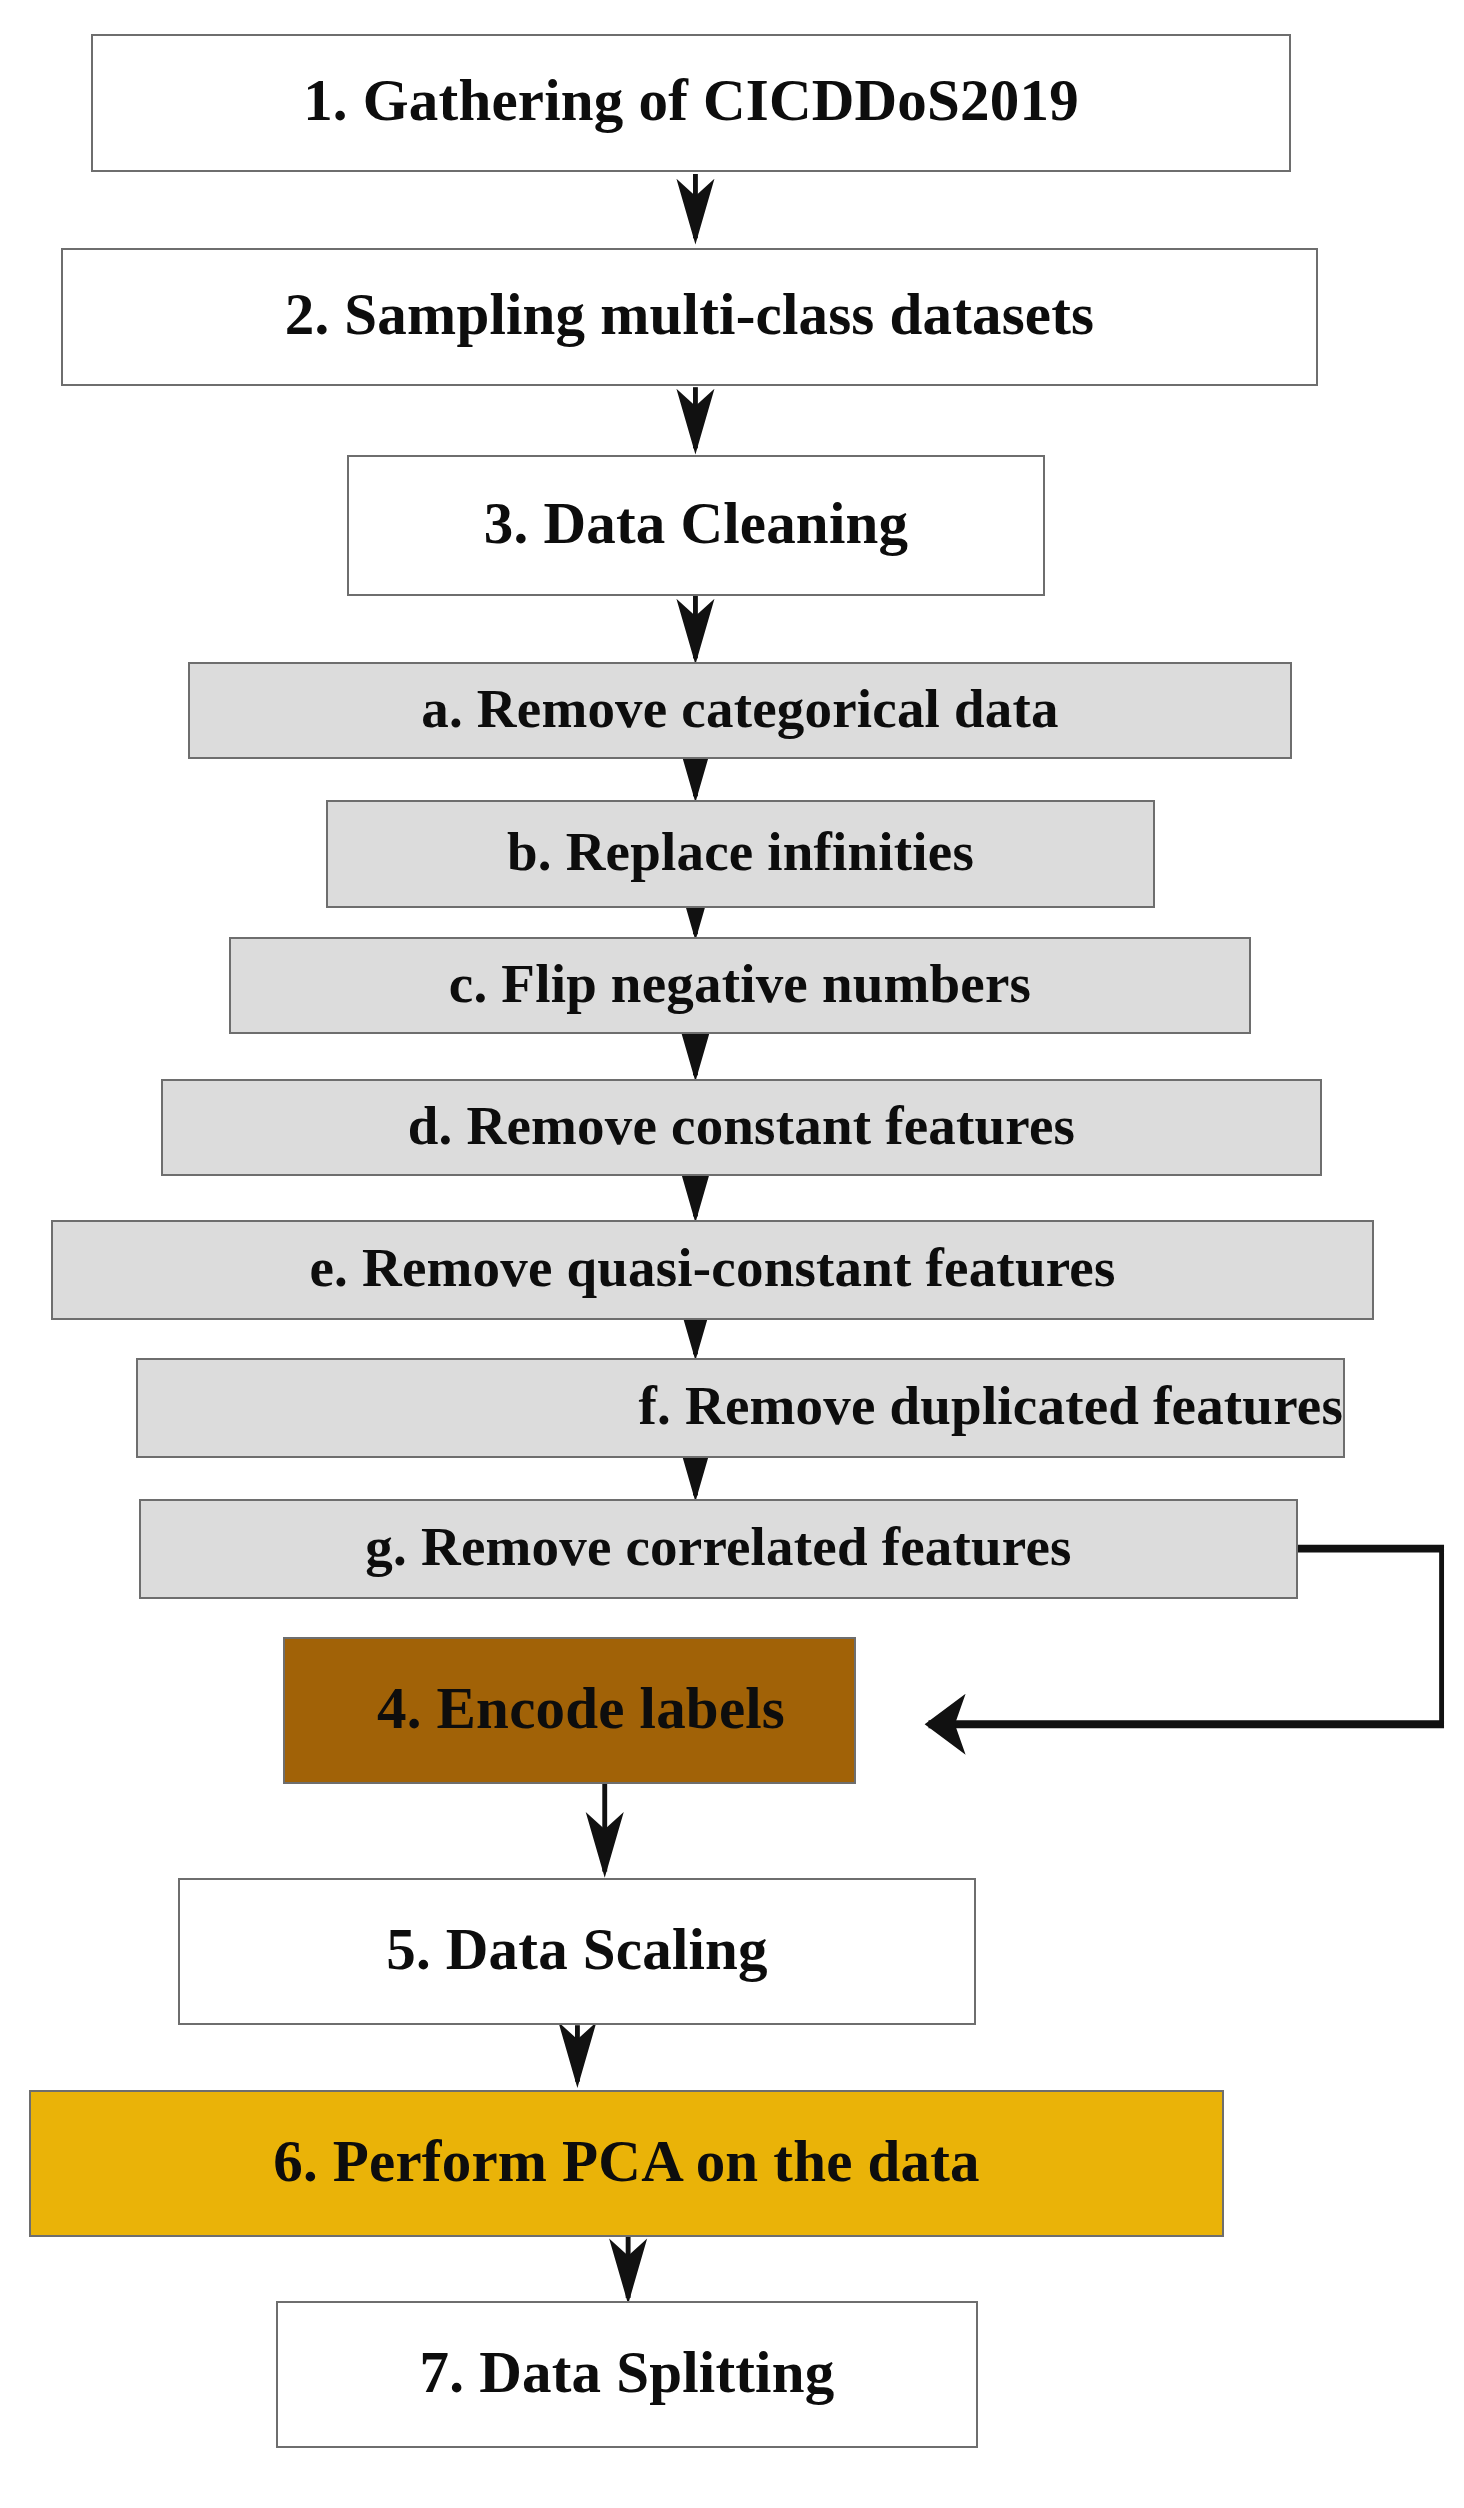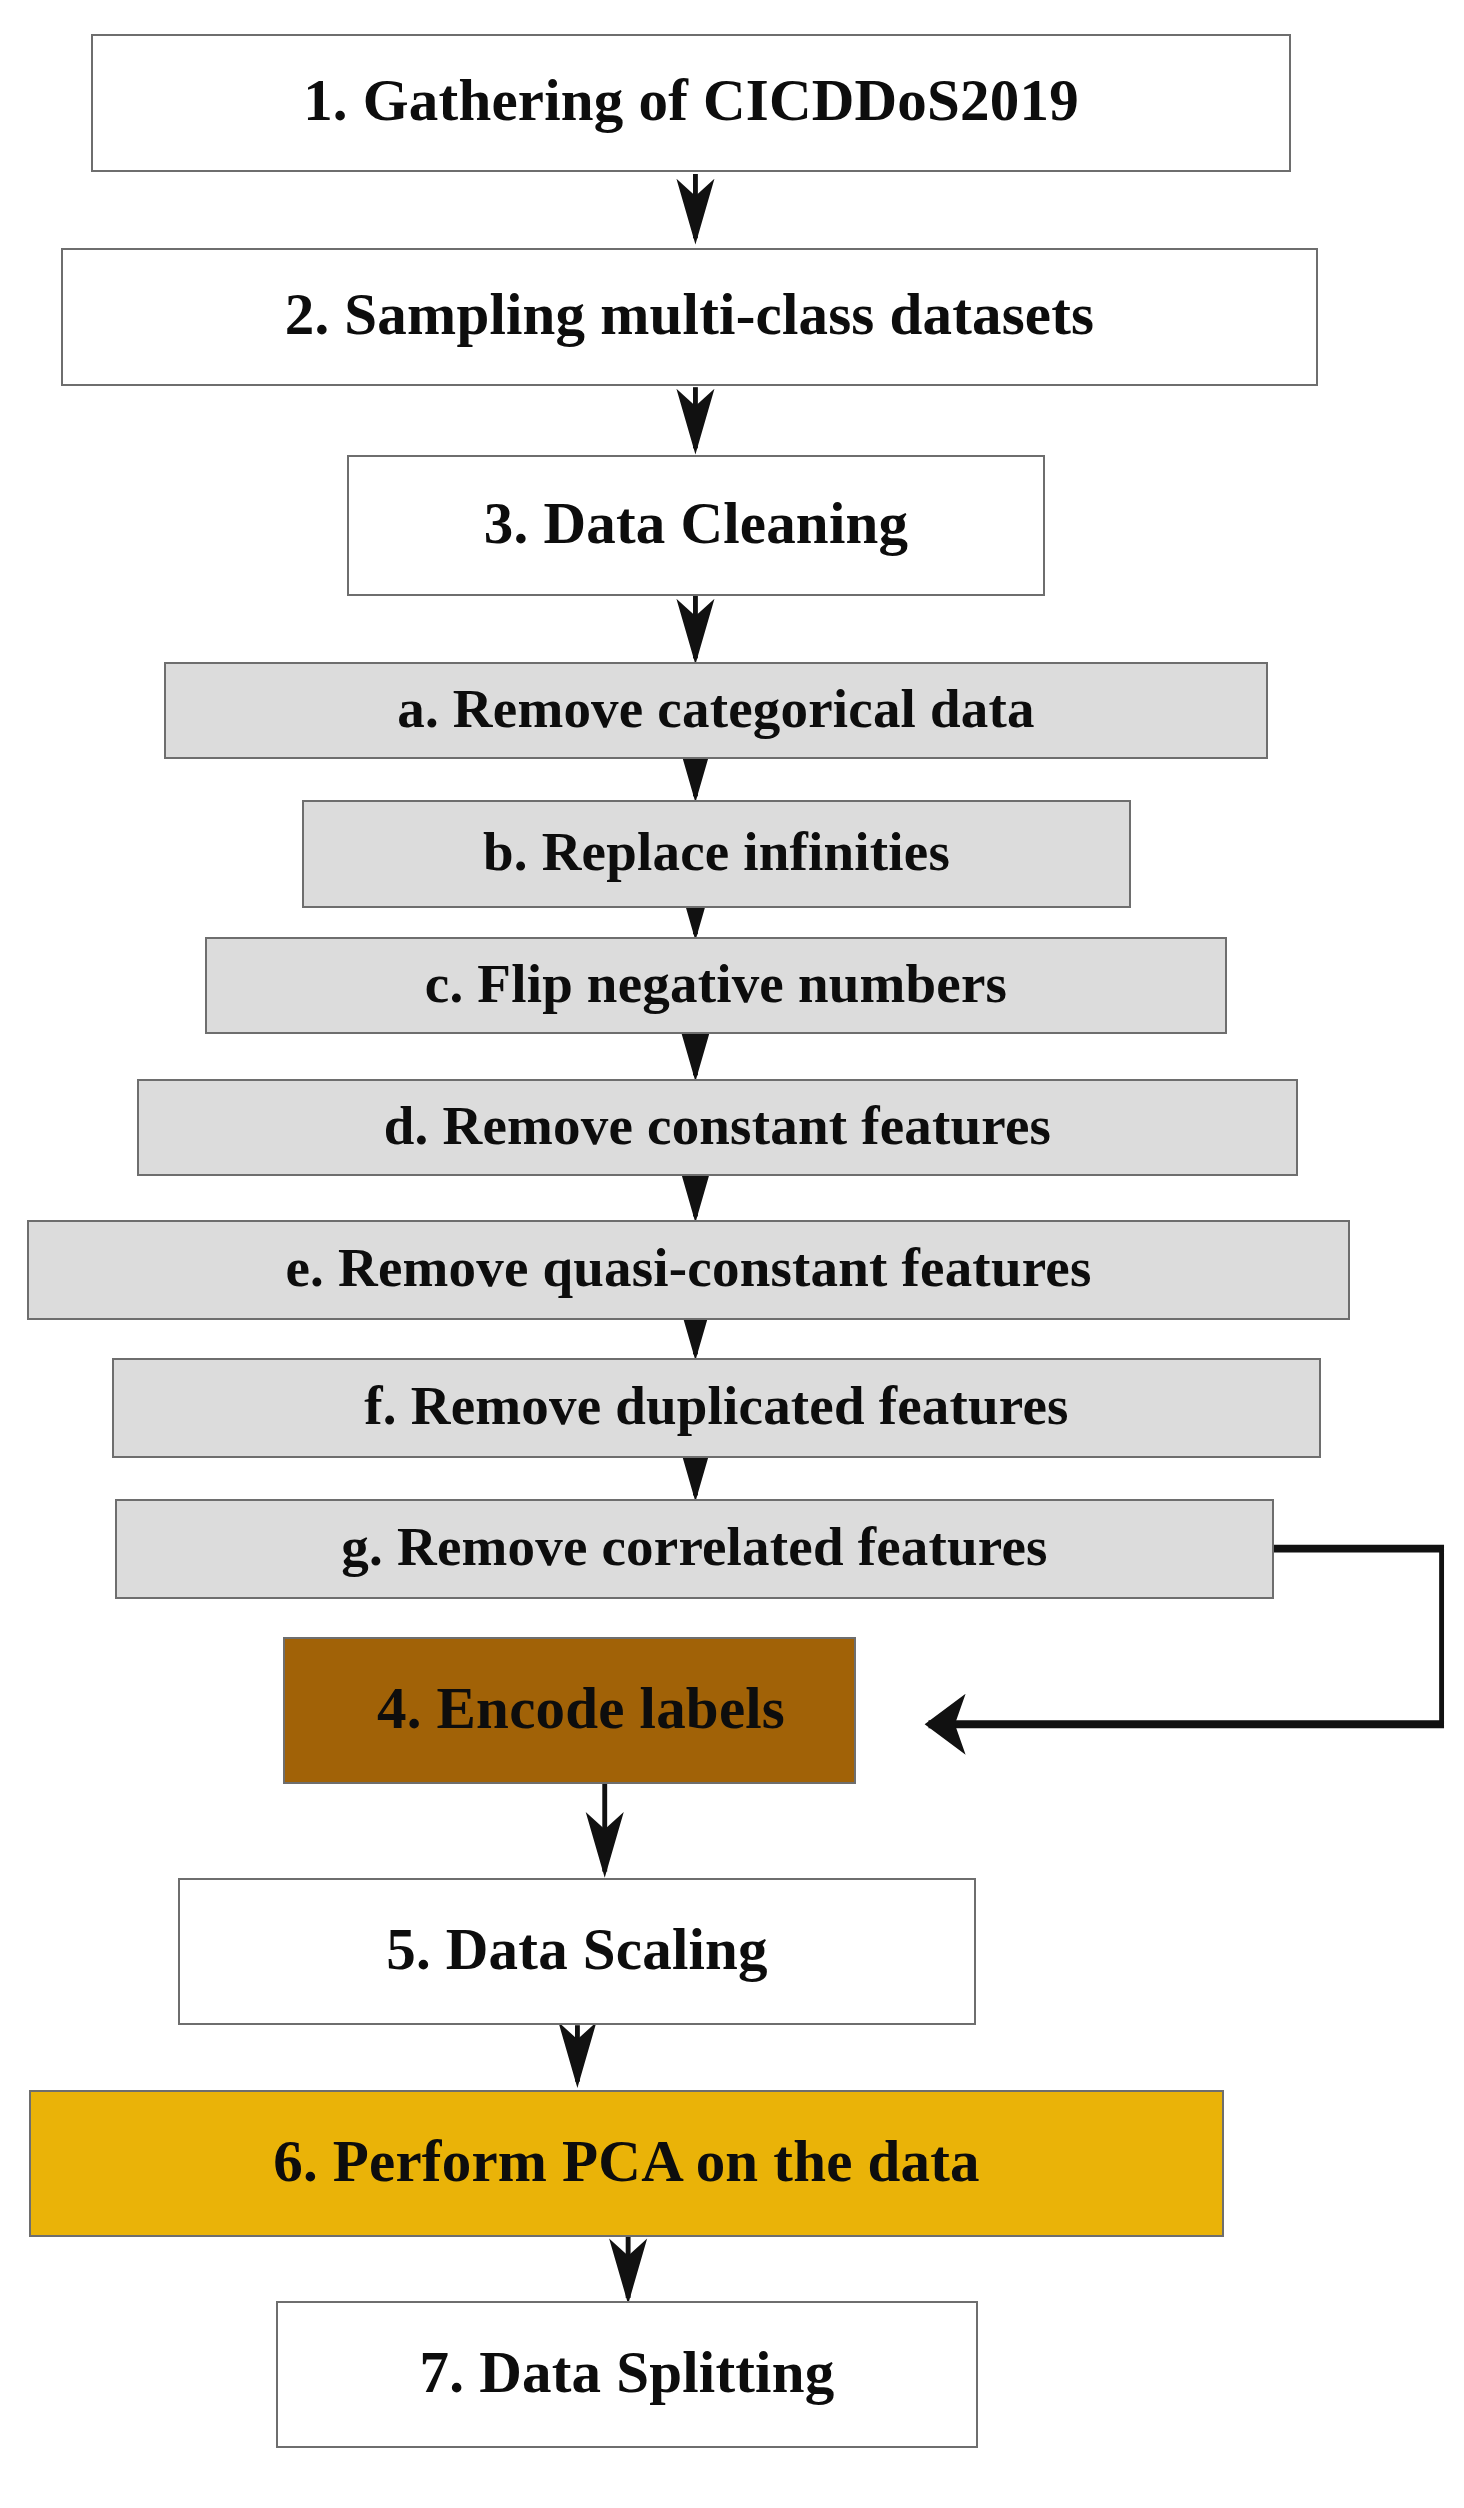--- a/index.html
+++ b/index.html
@@ -36,20 +36,21 @@
   .node.major {
     font-size: 59px;
     border-width: 2.9px;
     border-color: #757575;
   }
   .node.sub {
     font-size: 55px;
     background: #dcdcdc;
     border-width: 2.9px;
     border-color: #6b6b6b;
+    margin-left: 24px;
   }
   .node .label {
     display: inline-block;
     transform: translateY(-2px);
   }
   svg#edges {
     position: absolute;
     left: 0;
     top: 0;
     width: 1465px;
@@ -112,21 +113,21 @@
   </div>
 
   <div class="node sub" style="left: 137px; top: 1079px; width: 1161px; height: 97px; border-color: rgb(110, 110, 110); color: rgb(13, 13, 13); background: rgb(220, 220, 220); font-size: 55px;">
     <span class="label">d.  Remove constant features</span>
   </div>
 
   <div class="node sub" style="left: 27px; top: 1220px; width: 1323px; height: 100px; border-color: rgb(110, 110, 110); color: rgb(13, 13, 13); background: rgb(220, 220, 220); font-size: 55px;">
     <span class="label">e.  Remove quasi-constant features</span>
   </div>
 
-  <div class="node sub" style="left: 112px; top: 1358px; width: 1209px; height: 100px; border-color: rgb(110, 110, 110); color: rgb(13, 13, 13); background: rgb(220, 220, 220); font-size: 55px;">
+  <div class="node sub" style="left: 112px; top: 1358px; width: 1209px; height: 100px; border-color: rgb(110, 110, 110); color: rgb(13, 13, 13); background: rgb(220, 220, 220); font-size: 55px; justify-content: flex-end;">
     <span class="label">f.  Remove duplicated features</span>
   </div>
 
   <div class="node sub" style="left: 115px; top: 1499px; width: 1159px; height: 100px; border-color: rgb(110, 110, 110); color: rgb(13, 13, 13); background: rgb(220, 220, 220); font-size: 55px;">
     <span class="label">g.  Remove correlated features</span>
   </div>
 
   <div class="node major" style="left: 283px; top: 1637px; width: 573px; height: 147px; border-color: rgb(110, 110, 110); color: rgb(13, 13, 13); background: #a16207; font-size: 59px; padding-left: 23px;">
     <span class="label">4.  Encode labels</span>
   </div>

